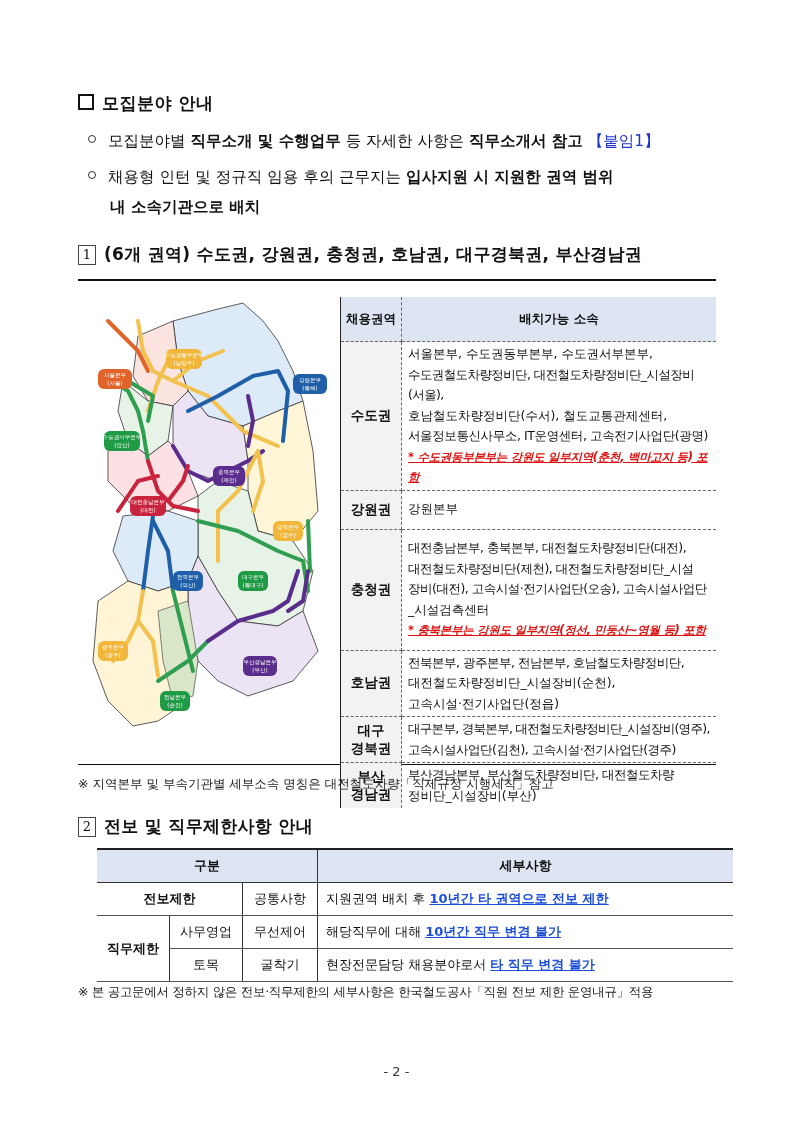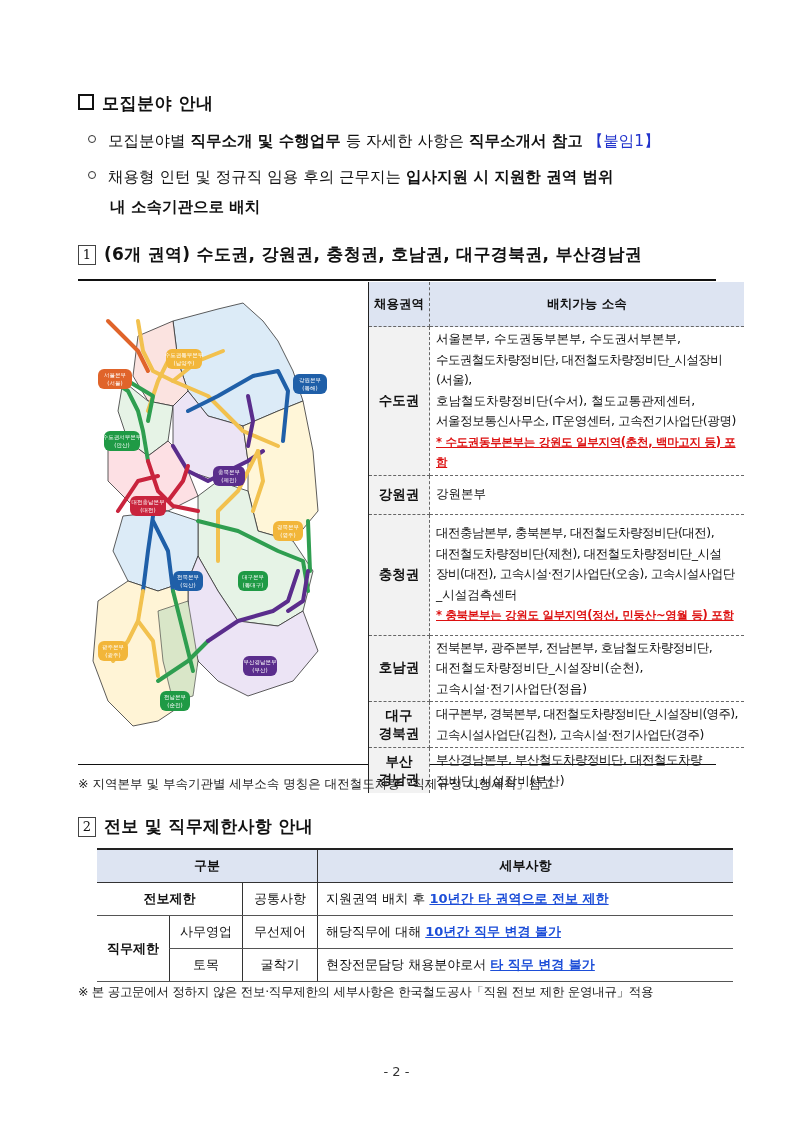--- a/index.html
+++ b/index.html
@@ -10,27 +10,27 @@
   .bullet { font-size:15.5px; line-height:30px; }
   .bullet .dot { display:inline-block; width:6px; height:6px; border:1px solid #333; border-radius:50%; margin-right:12px; vertical-align:3px; }
   .b { font-weight:bold; }
   .blue { color:#2233cc; font-weight:normal; }
   .sec { font-size:17px; font-weight:bold; letter-spacing:0.3px; }
   .num { display:inline-block; width:16px; height:18px; border:1px solid #444; font-size:13px; font-weight:normal; text-align:center; line-height:18px; margin-right:8px; vertical-align:1px; font-family:"DejaVu Serif", serif; }
 
   
   .region-wrap { left:78px; top:279px; width:638px; height:483px; border-top:2px solid #111; border-bottom:1.5px solid #111; }
   .map { position:absolute; left:0; top:0; width:262px; height:483px; }
-  .rtable { position:absolute; left:262px; top:1px; width:376px; border-collapse:collapse; font-size:12.5px;margin-left:28px; }
+  .rtable { position:absolute; left:262px; top:16px; width:376px; border-collapse:collapse; font-size:12.5px; }
   .rtable td, .rtable th { border-bottom:1px dashed #666; padding:0; }
   .rtable .c1 { width:60px; border-left:1.5px solid #222; border-right:1px dashed #666; background:#f2f2f2; text-align:center; font-weight:bold; font-size:13.5px; }
   .rtable th { background:#dde4f2; font-weight:bold; font-size:12.5px; height:44px; }
   .rtable th.c1 { background:#dde4f2; font-size:12.5px; }
   .rtable .c2 { padding:2px 6px; line-height:20.5px; }
-  .red-note { color:#dd1111; font-weight:bold; text-decoration:underline; font-size:11.5px; letter-spacing:-0.3px; }
+  .red-note { color:#dd1111; font-weight:bold; text-decoration:underline; font-size:11.5px; letter-spacing:-0.3px;font-style:italic; }
 
   .note { font-size:12.5px; color:#222; }
 
   
   .xtable { position:absolute; left:97px; top:848px; width:636px; border-collapse:collapse; font-size:13px; border-top:2px solid #222; border-bottom:1.5px solid #222; }
   .xtable th { background:#dde4f2; font-weight:bold; height:30px; border-bottom:1px solid #333; }
   .xtable td { height:30px; border-bottom:1px solid #555; text-align:center; }
   .xtable .bl { border-left:1px solid #333; }
   .xtable .left { text-align:left; padding-left:8px; }
   .red { color:#1d4ed8; font-weight:bold; text-decoration:underline; }

